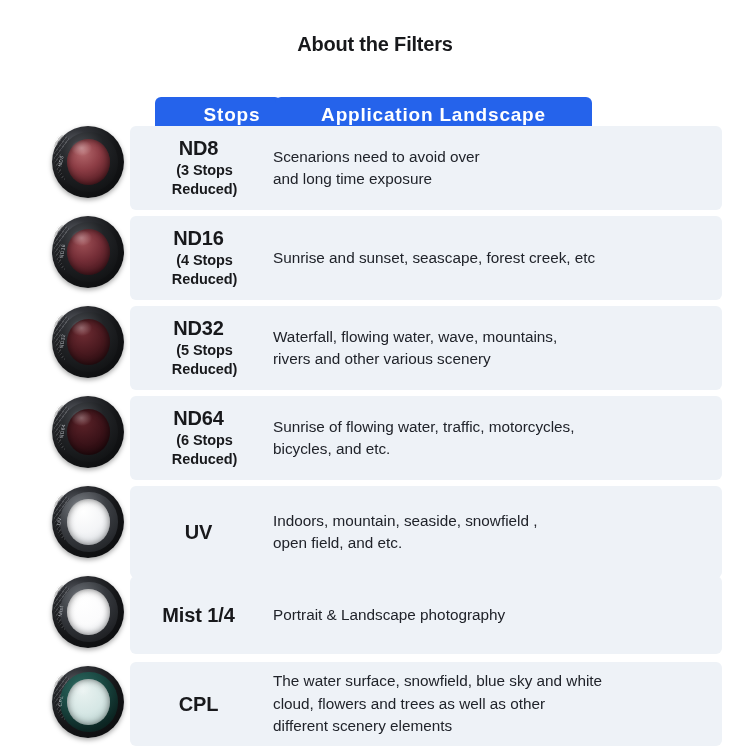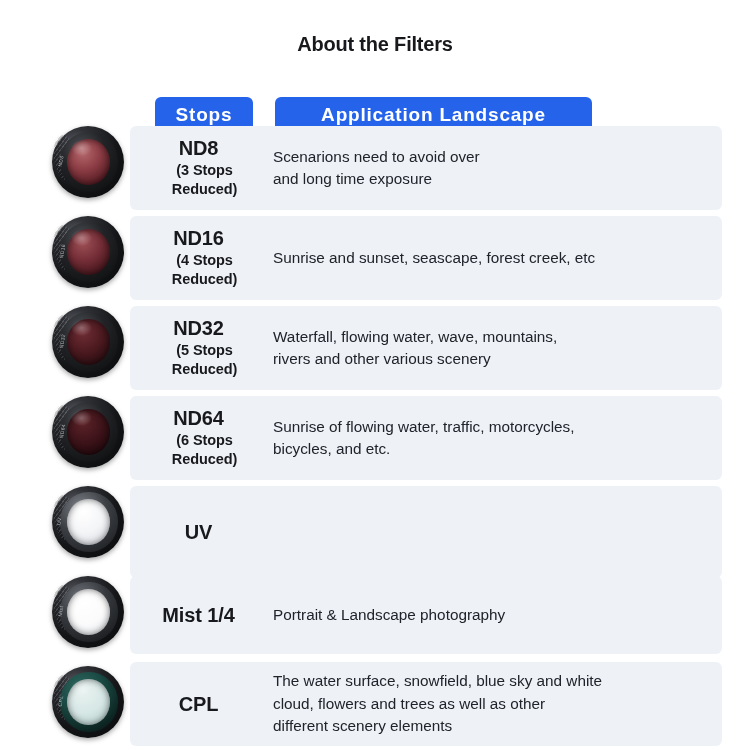--- a/index.html
+++ b/index.html
@@ -53,20 +53,21 @@
     letter-spacing: 0.8px;
     display: flex;
     align-items: center;
     justify-content: center;
     height: 35px;
     top: 0;
   }
   .header-chip.stops {
     left: 155px;
     width: 98px;
+    padding-left: 28px;
   }
   .header-chip.scenarios {
     left: 275px;
     width: 317px;
   }
 
   
   .table-body {
     position: absolute;
     left: 0;
@@ -315,20 +316,24 @@
           <div class="body"></div>
           <div class="knurl"></div>
           <div class="ring"></div>
           <div class="glass"></div>
           <div class="glare"></div>
           <div class="label">UV</div>
         </div>
         <div class="row-stops">
           <div class="stops-main">UV</div>
         </div>
+        <div class="row-desc">
+          <div class="line">Indoors, mountain, seaside, snowfield ,</div>
+          <div class="line">open field, and etc.</div>
+        </div>
       </div>
       <div class="filter-row" style="top: 576px; height: 78px; border-radius: 8px;">
         <div class="row-band"></div>
         <div class="lens mist" style="top: 0px;">
           <div class="body"></div>
           <div class="knurl"></div>
           <div class="ring"></div>
           <div class="glass"></div>
           <div class="glare"></div>
           <div class="label">Mist</div>

